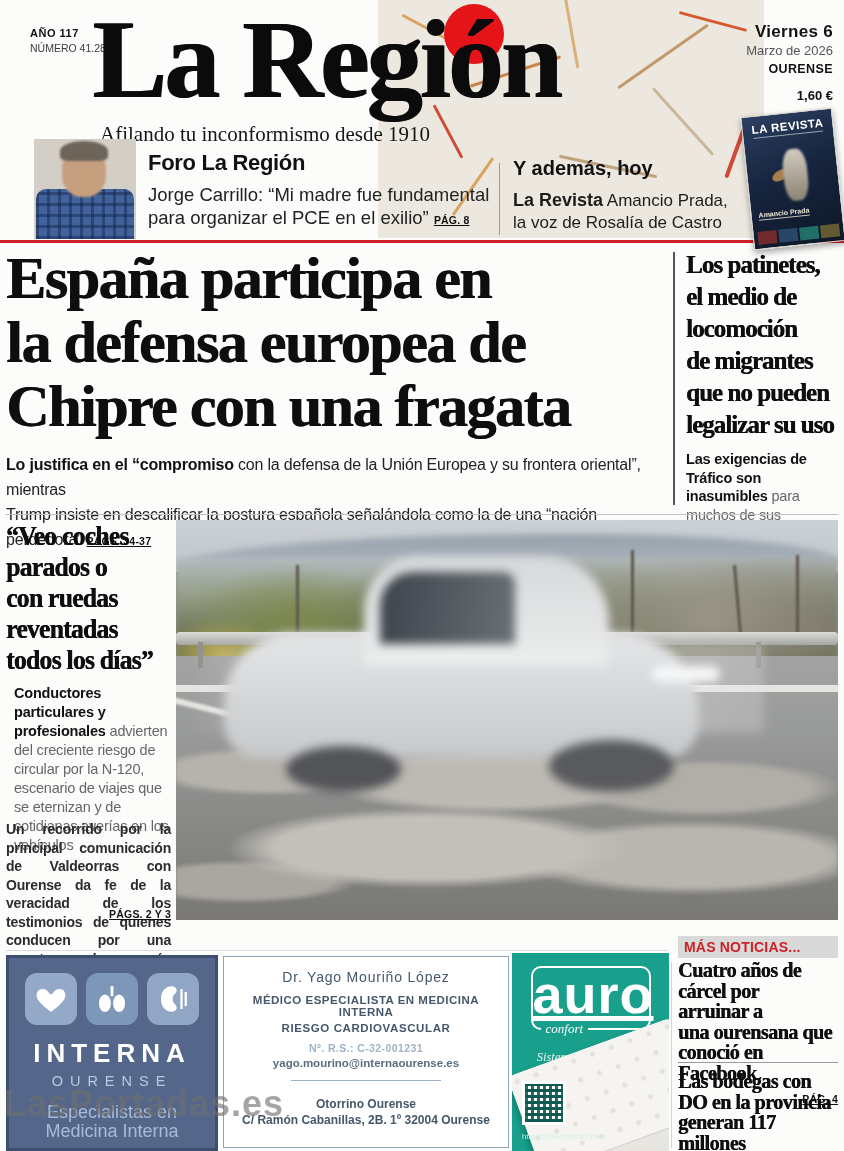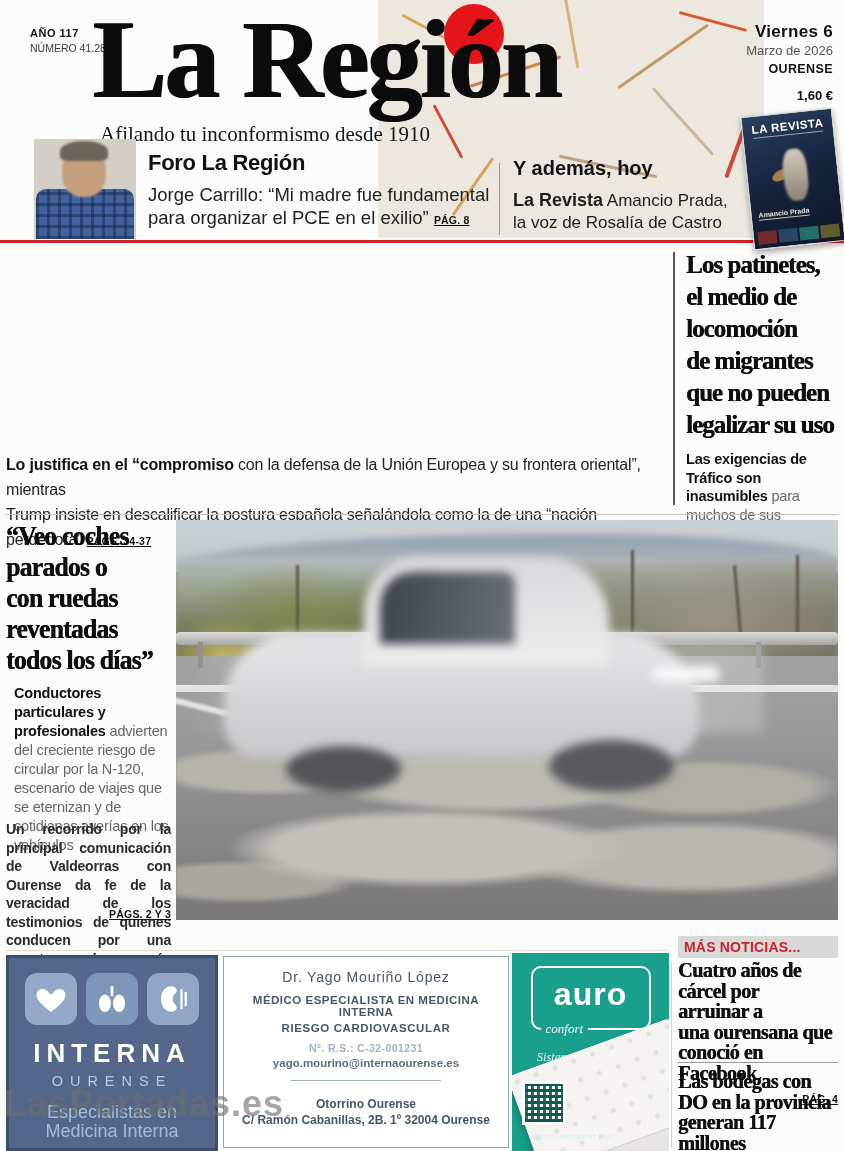--- a/index.html
+++ b/index.html
@@ -182,38 +182,38 @@
   .ad-yago .reg{font-size:10.5px;font-weight:bold;color:#9fb3c8;margin-top:8px;letter-spacing:.4px;}
   .ad-yago .phones{font-size:18px;font-weight:bold;letter-spacing:1px;margin-top:12px;}
   .ad-yago .email{font-size:11.5px;font-weight:bold;color:#5a6d81;margin-top:3px;}
   .ad-yago .divider{width:150px;height:1px;background:#9fb3c8;margin:11px auto 0;}
   .ad-yago .clinic{font-size:12px;font-weight:bold;margin-top:16px;}
   .ad-yago .address{font-size:12px;font-weight:bold;margin-top:2px;}
 
   .ad-auro{left:512px;top:953px;width:157px;height:198px;background:#18a08d;overflow:hidden;color:#fff;}
   .auro-box{position:relative;width:116px;height:60px;border:2.5px solid #fff;border-radius:10px;
       margin:13px auto 0;text-align:center;}
-  .auro-brand{font-size:32px;font-weight:bold;line-height:52px;letter-spacing:1px;}
+  .auro-brand{font-size:54px;font-weight:bold;line-height:52px;letter-spacing:1px;text-decoration:underline;}
   .auro-confort{position:absolute;left:8px;bottom:-9px;background:#18a08d;padding:0 5px;
       font-family:"Liberation Serif",serif;font-style:italic;font-size:13px;}
   .auro-confline{position:absolute;right:6px;bottom:-1px;width:34px;height:1px;background:rgba(255,255,255,.7);}
   .auro-slogan{text-align:center;margin-top:20px;font-style:italic;font-size:12.5px;opacity:.9;
       font-family:"Liberation Serif",serif;}
   .mattress{position:absolute;right:-30px;bottom:-22px;width:175px;height:130px;transform:rotate(-20deg);
       background:radial-gradient(circle at 8px 8px,#e3e1dc 2px,transparent 3px),#f5f4f1;
       background-size:20px 20px;border-radius:8px;box-shadow:-3px 3px 6px rgba(0,0,0,.2);}
   .mattress-side{position:absolute;left:0;bottom:0;width:100%;height:26px;background:#e8e6e1;
       border-top:1px solid #d2d0ca;}
   .qr{position:absolute;left:10px;bottom:26px;width:44px;height:44px;background:#fff;padding:3px;
       box-sizing:border-box;}
   .qr-inner{width:100%;height:100%;
       background:
         repeating-linear-gradient(90deg,rgba(15,90,80,.9) 0 3px,transparent 3px 6px),
         repeating-linear-gradient(0deg,#0f5a50 0 3px,#fff 3px 6px);}
-  .auro-url{position:absolute;left:18px;bottom:10px;font-size:7.5px;color:#d2efe9;letter-spacing:.3px;}
+  .auro-url{position:absolute;left:10px;bottom:10px;font-size:7.5px;color:#d2efe9;letter-spacing:.3px;}
 
   
   .mn-bar{left:678px;top:936px;width:160px;height:22px;background:#d9d9d9;display:flex;align-items:center;}
   .mn-bar span{color:#cc2127;font-weight:bold;font-size:14px;padding-left:6px;letter-spacing:.2px;}
   .vrule-mn{left:671px;top:962px;width:1px;height:186px;background:#d5d5d5;}
   .mn-item1{left:678px;top:960px;width:164px;}
   .mn-item2{left:678px;top:1071px;width:164px;}
   .mn-hl{font-family:"Liberation Serif","DejaVu Serif",serif;font-weight:bold;font-size:21.5px;
       line-height:20.5px;letter-spacing:-.6px;color:#0e0e0e;transform:scaleX(.94);
       transform-origin:0 0;text-shadow:.4px 0 #0e0e0e;}
@@ -283,20 +283,23 @@
     <div class="cover-strip">
       <div class="cs1"></div>
         <div class="cs2"></div>
       <div class="cs3"></div>
         <div class="cs4"></div>
     </div>
   </div>
 
   <div class="abs redline"></div>
 
+  <div class="abs headline" data-bind-lines="lead.headline_lines">España participa en
+la defensa europea de
+Chipre con una fragata</div>
   <div class="abs subhead preline"><b data-bind="lead.subhead_bold">Lo justifica en el “compromiso</b><span data-bind="lead.subhead_rest"> con la defensa de la Unión Europea y su frontera oriental”, mientras
 Trump insiste en descalificar la postura española señalándola como la de una “nación perdedora”</span> <span class="pageref" data-bind="lead.page_ref">PÁGS. 34-37</span></div>
   <div class="abs vrule-main"></div>
 
   <div class="abs patinetes-hl" data-bind-lines="patinetes.headline_lines">Los patinetes,
 el medio de
 locomoción
 de migrantes
 que no pueden
 legalizar su uso</div>

